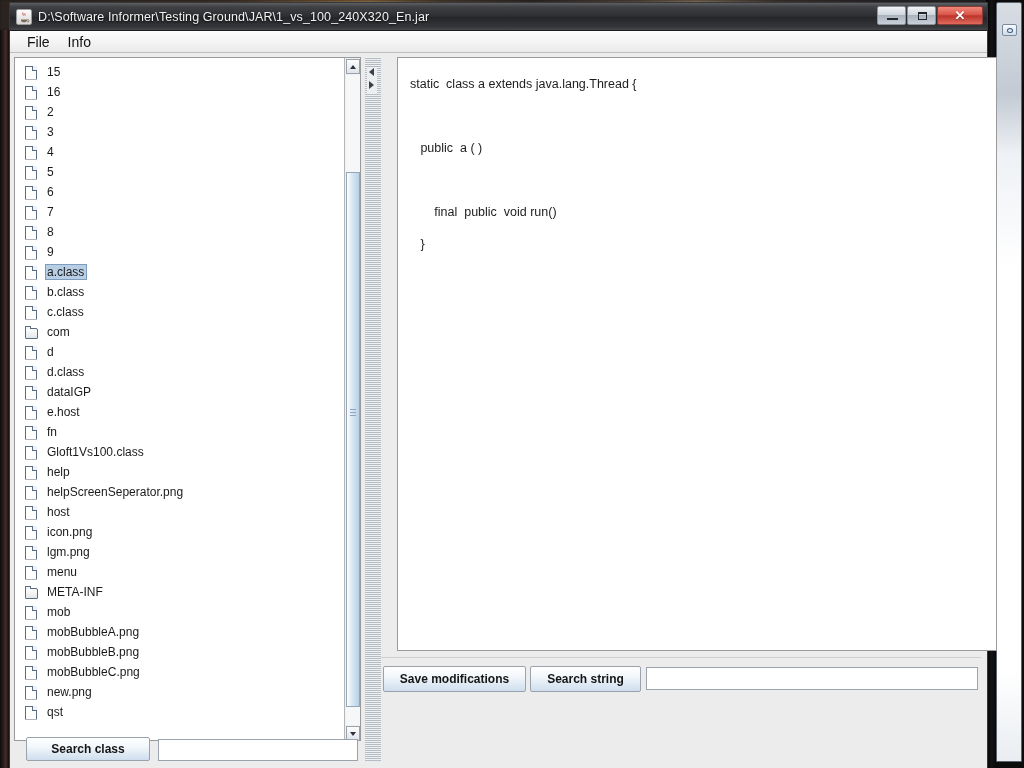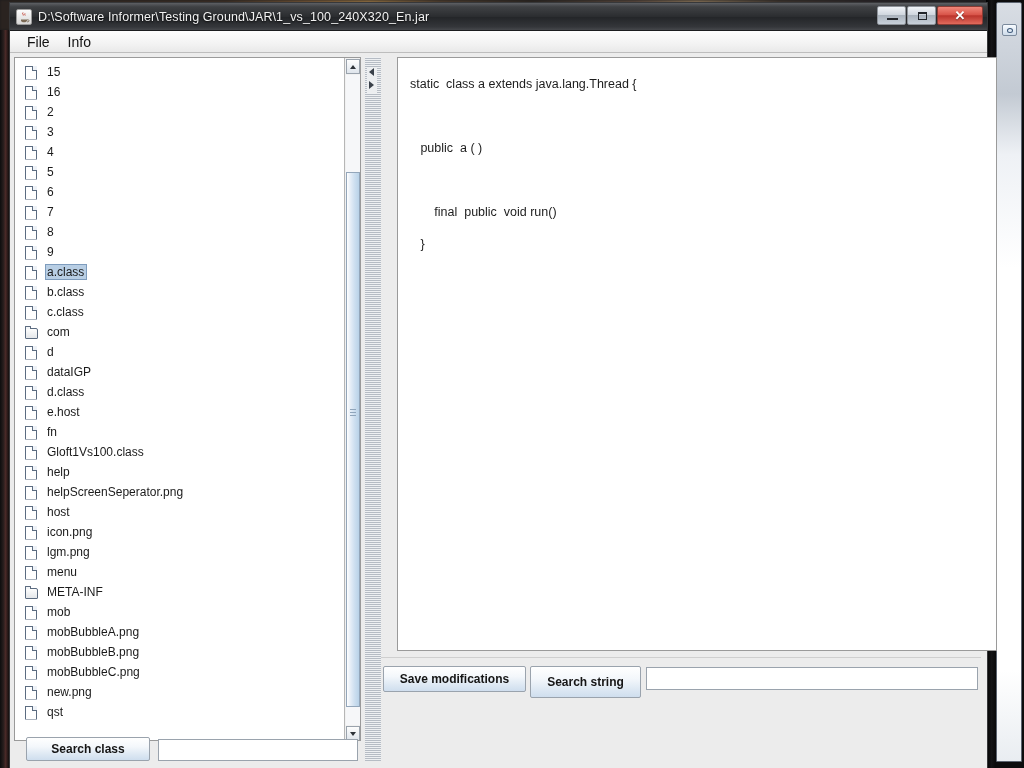--- a/index.html
+++ b/index.html
@@ -447,21 +447,21 @@
   }
   .save-btn {
     position: absolute;
     left: 2px; top: 8px;
     width: 143px; height: 26px;
     padding: 0;
   }
   .searchstr-btn {
     position: absolute;
     left: 149px; top: 8px;
-    width: 111px; height: 32px;
+    width: 111px; height: 26px;
     padding: 0;
   }
   .searchstr-field {
     position: absolute;
     left: 265px; top: 9px;
     width: 332px; height: 23px;
   }
 </style>
 </head>
 <body>
@@ -566,25 +566,25 @@
               <div class="tree-row">
                 <span class="ic folder"></span>
                 <span class="tree-label">com</span>
               </div>
               <div class="tree-row">
                 <span class="ic file"></span>
                 <span class="tree-label">d</span>
               </div>
               <div class="tree-row">
                 <span class="ic file"></span>
+                <span class="tree-label">d.class</span>
+              </div>
+              <div class="tree-row">
+                <span class="ic file"></span>
                 <span class="tree-label">dataIGP</span>
-              </div>
-              <div class="tree-row">
-                <span class="ic file"></span>
-                <span class="tree-label">d.class</span>
               </div>
               <div class="tree-row">
                 <span class="ic file"></span>
                 <span class="tree-label">e.host</span>
               </div>
               <div class="tree-row">
                 <span class="ic file"></span>
                 <span class="tree-label">fn</span>
               </div>
               <div class="tree-row">

